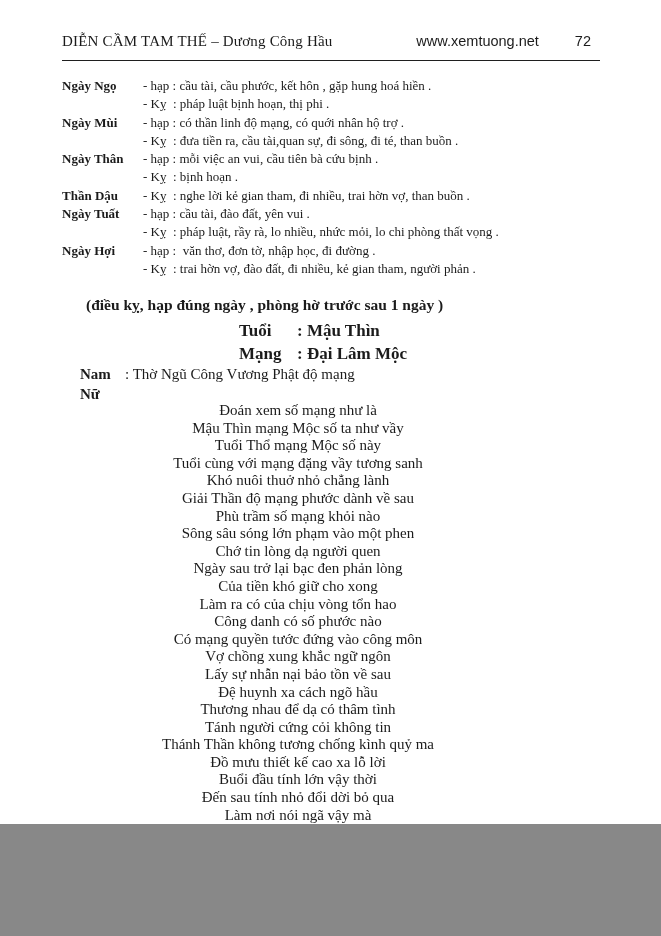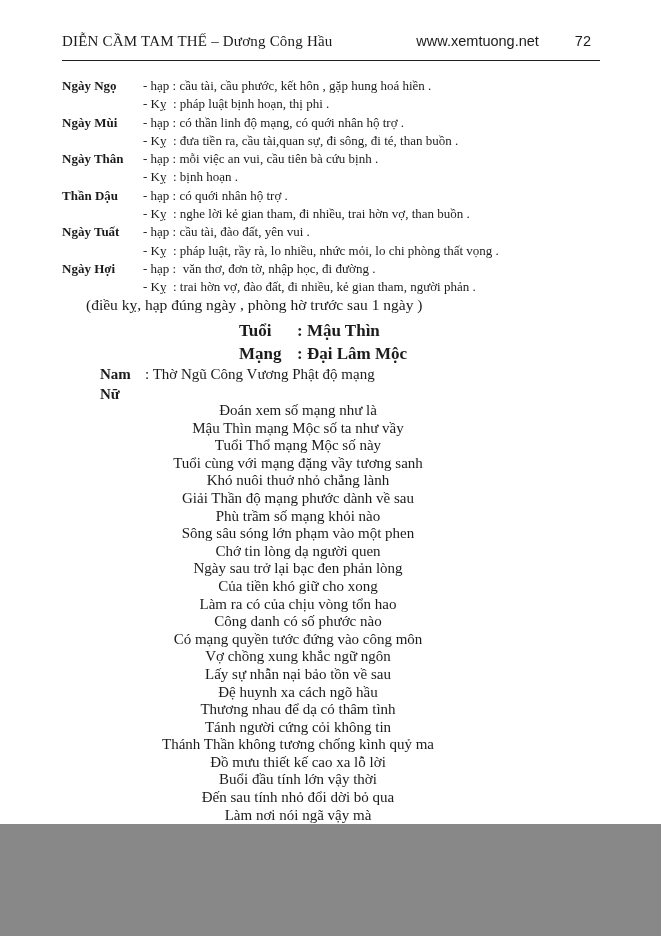--- a/index.html
+++ b/index.html
@@ -35,31 +35,31 @@
   .day-row { display:flex; align-items:flex-start; }
   .day-label {
     width:81px; flex:0 0 81px;
     font-weight:bold; line-height:18.3px; white-space:nowrap;
   }
   .day-lines { flex:1; min-width:0; }
   .day-line { line-height:18.3px; white-space:pre; }
   
   .note {
     position:absolute; left:86px; top:296px;
-    font-weight:normal; font-size:15.5px; white-space:pre;
+    font-weight:bold; font-size:15.5px; white-space:pre;
   }
   
   .profile { position:absolute; left:0; top:319px; width:100%; }
   .profile-row-big {
     margin-left:227px; display:flex;
     font-size:17px; font-weight:bold; line-height:23px; white-space:pre;
   }
   .profile-row-big .plabel { width:58px; flex:0 0 58px;margin-left:12px; }
   .profile-row {
-    margin-left:100px; display:flex;
+    margin-left:80px; display:flex;
     font-size:15px; line-height:19.5px; white-space:pre;
   }
   .profile-row .plabel { width:45px; flex:0 0 45px; font-weight:bold; }
   
   .poem {
     position:absolute; left:88px; top:402px; width:420px;
     text-align:center; font-size:15px; line-height:17.6px;
   }
   .poem-line { white-space:pre; }
 </style>
@@ -98,21 +98,20 @@
     <span class="day-label">Ngày Thân</span>
     <span class="day-lines">
       <div class="day-line">- hạp : mỗi việc an vui, cầu tiên bà cứu bịnh .</div>
       <div class="day-line">- Kỵ  : bịnh hoạn .</div>
     </span>
   </div>
 
   <div class="day-row">
     <span class="day-label">Thần Dậu</span>
     <span class="day-lines">
-      <div class="day-line">- hạp : có quới nhân hộ trợ .</div>
       <div class="day-line">- Kỵ  : nghe lời kẻ gian tham, đi nhiều, trai hờn vợ, than buồn .</div>
     </span>
   </div>
 
   <div class="day-row">
     <span class="day-label">Ngày Tuất</span>
     <span class="day-lines">
       <div class="day-line">- hạp : cầu tài, đào đất, yên vui .</div>
       <div class="day-line">- Kỵ  : pháp luật, rầy rà, lo nhiều, nhức mỏi, lo chi phòng thất vọng .</div>
     </span>

